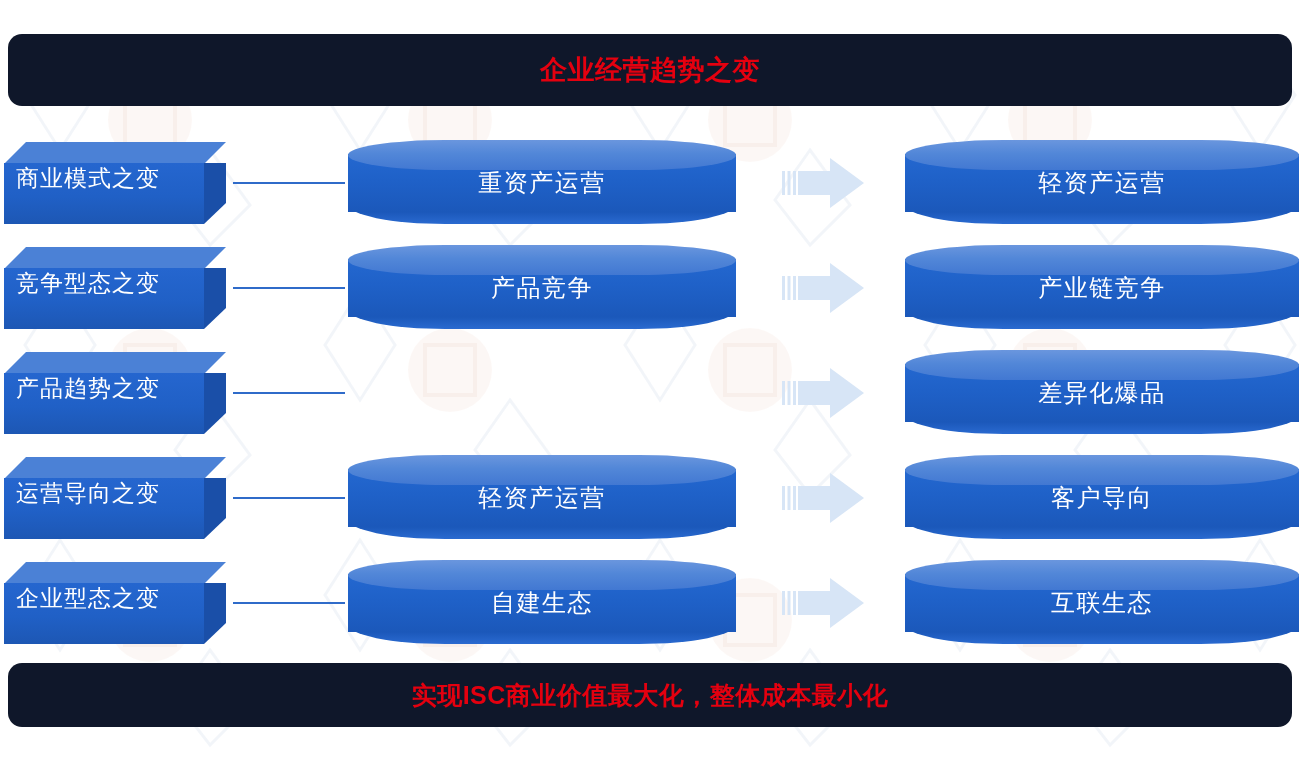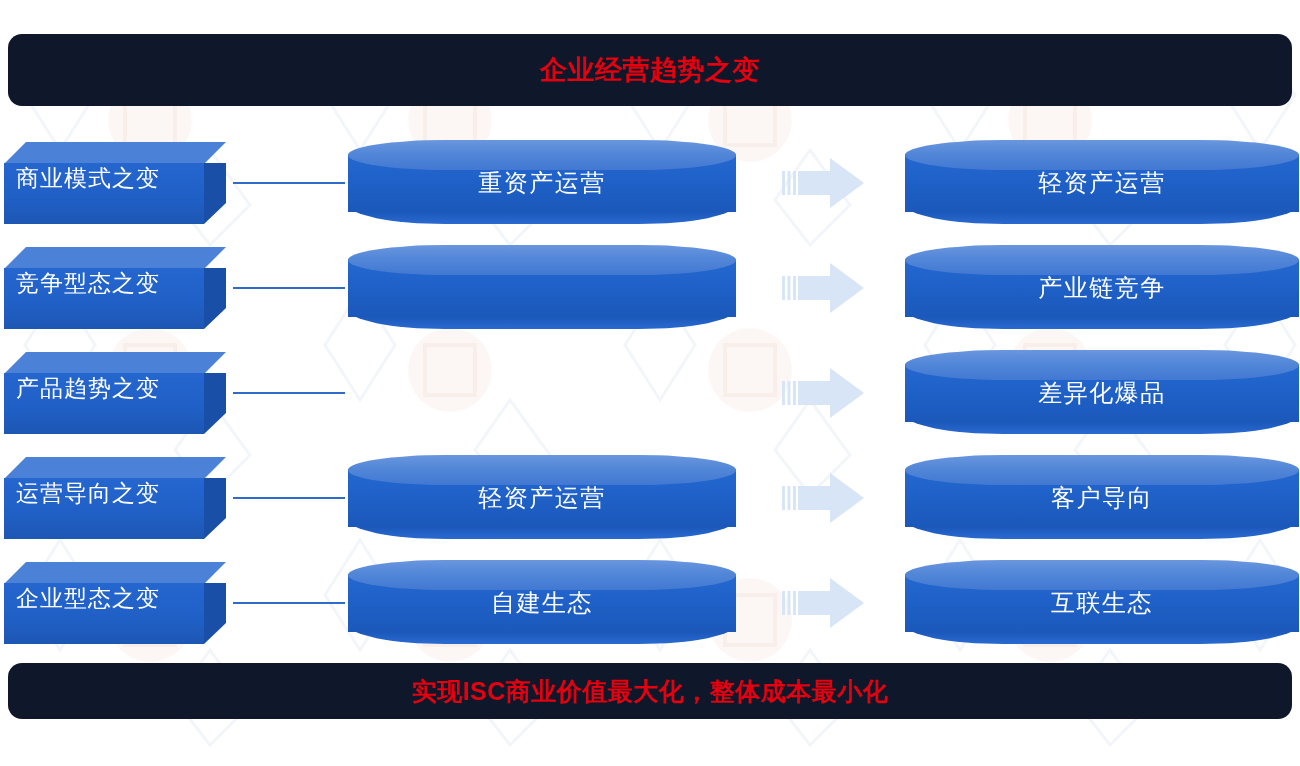--- a/index.html
+++ b/index.html
@@ -31,21 +31,21 @@
     left: 8px;
     width: 1284px;
     background: #0f172a;
     border-radius: 14px;
     display: flex;
     align-items: center;
     justify-content: center;
     z-index: 2;
   }
   #header-banner { top: 34px; height: 72px; }
-  #footer-banner { top: 663px; height: 56px; }
+  #footer-banner { top: 663px; height: 64px; }
 
   .banner-text {
     color: #e4000f;
     font-weight: bold;
     letter-spacing: 0.5px;
     white-space: nowrap;
   }
   #header-banner .banner-text { font-size: 27px; }
   #footer-banner .banner-text { font-size: 25px; }
 
@@ -227,20 +227,21 @@
         </svg>
         <div class="front-face">
           <span class="label">竞争型态之变</span>
         </div>
       </div>
       <div class="connector"></div>
       <div class="cyl left-cyl">
         <div class="cyl-bottom"></div>
         <div class="cyl-body"></div>
         <div class="cyl-top"></div>
+        <div class="cyl-text">产品竞争</div>
       </div>
       <div class="arrow-wrap"><svg viewBox="0 0 84 54" width="84" height="54">
           <polygon points="16,15 48,15 48,2 82,27 48,52 48,39 16,39" fill="#d7e5f6"></polygon>
           <rect x="11" y="15" width="3" height="24" fill="#d7e5f6"></rect>
           <rect x="5.5" y="15" width="3" height="24" fill="#d7e5f6"></rect>
           <rect x="0" y="15" width="3" height="24" fill="#d7e5f6"></rect>
         </svg></div>
       <div class="cyl right-cyl">
         <div class="cyl-bottom"></div>
         <div class="cyl-body"></div>

